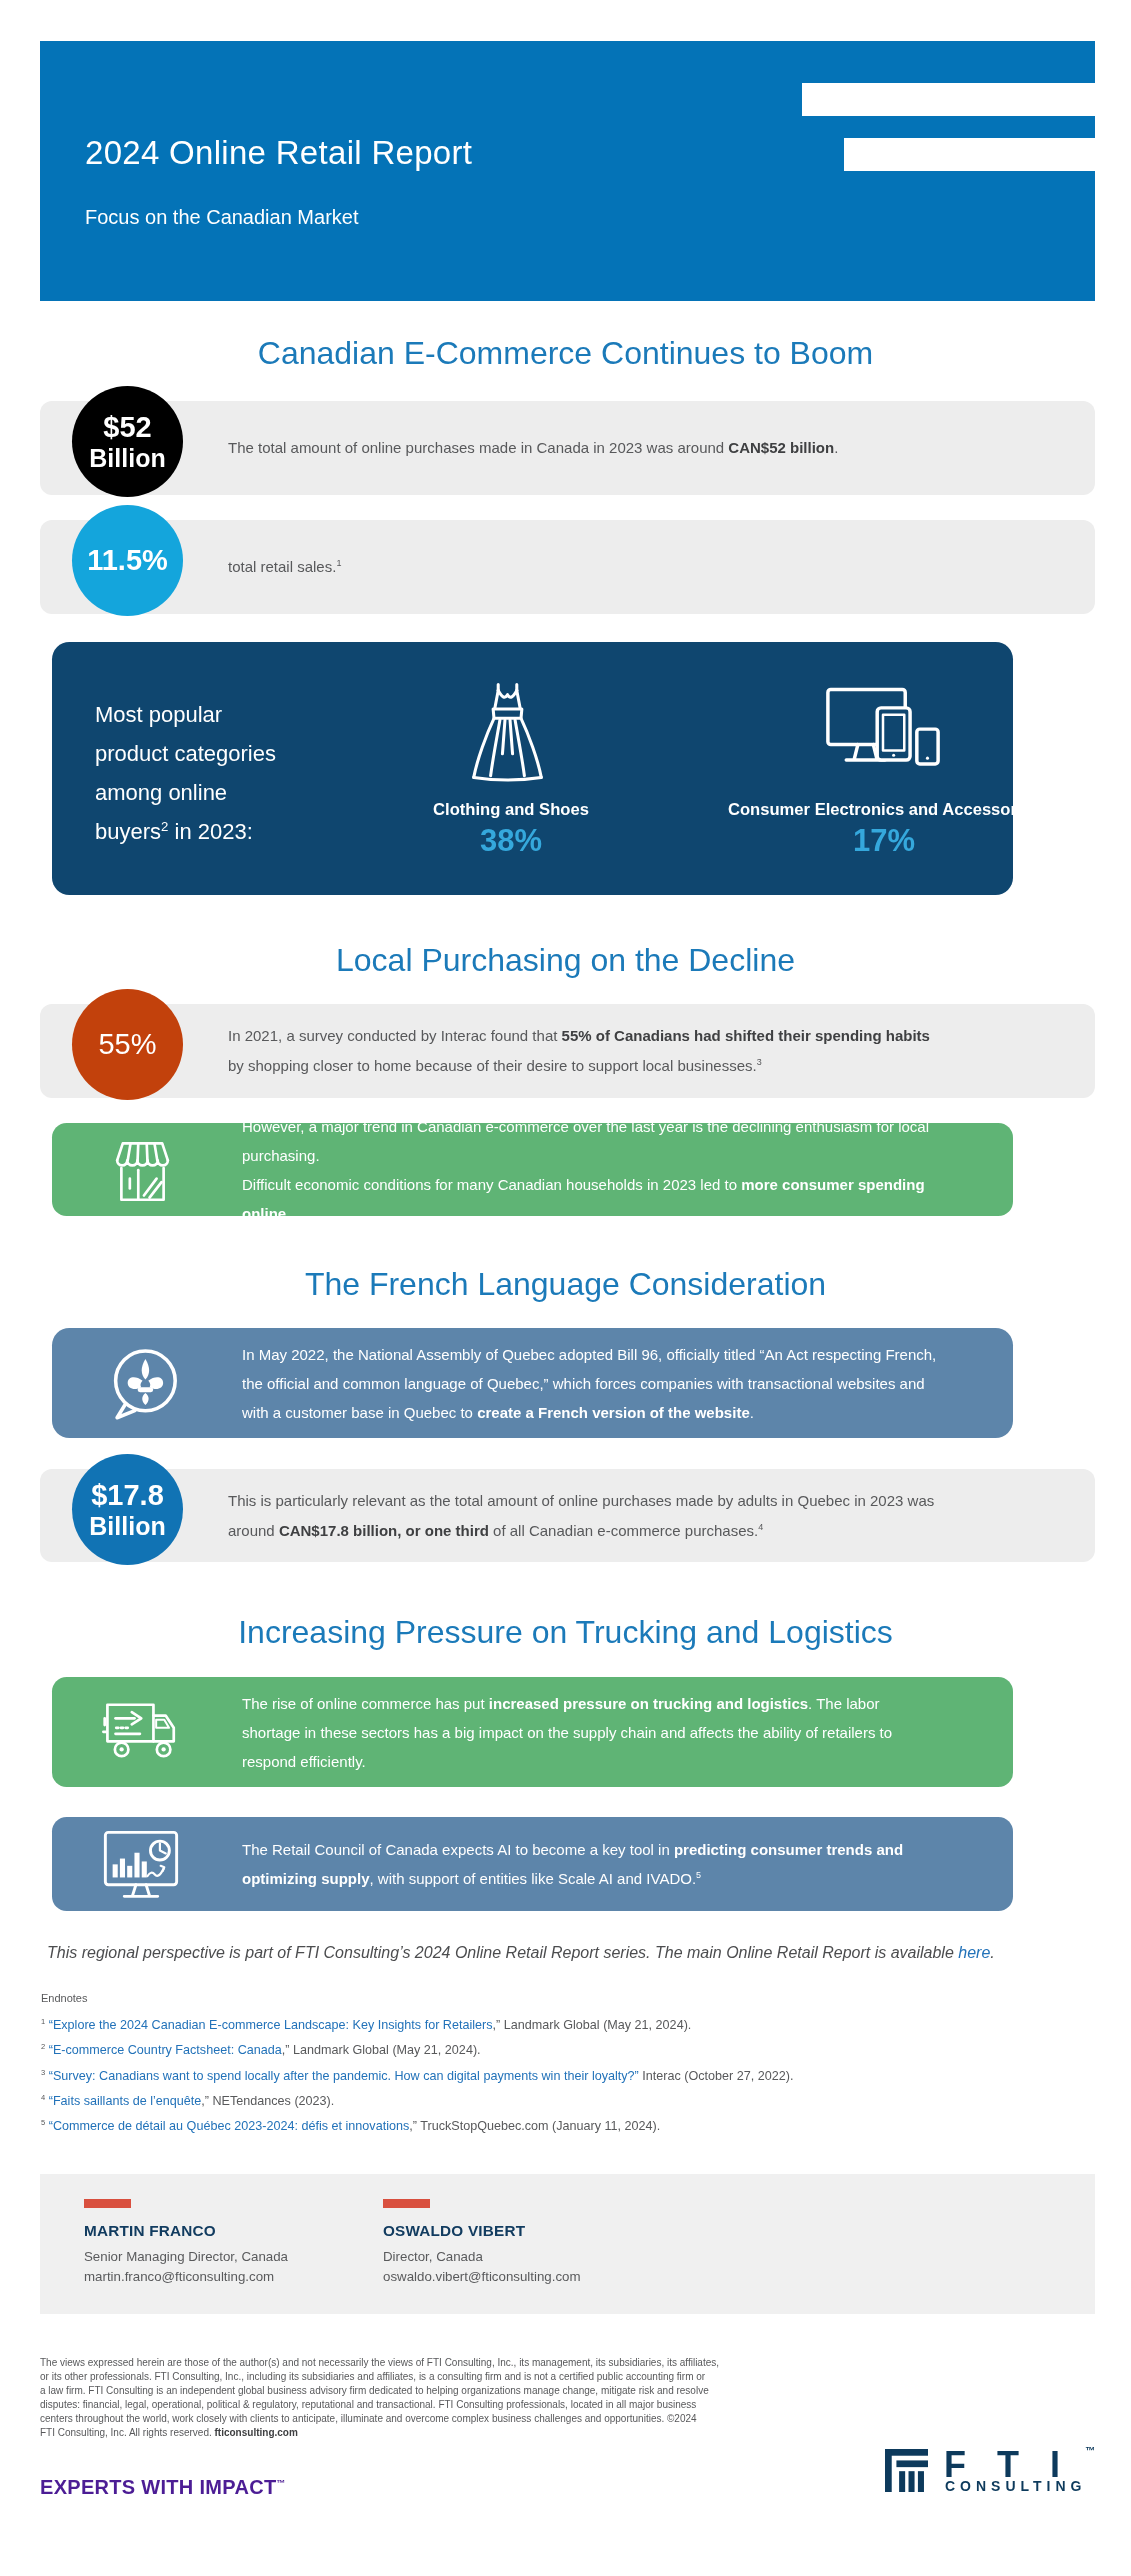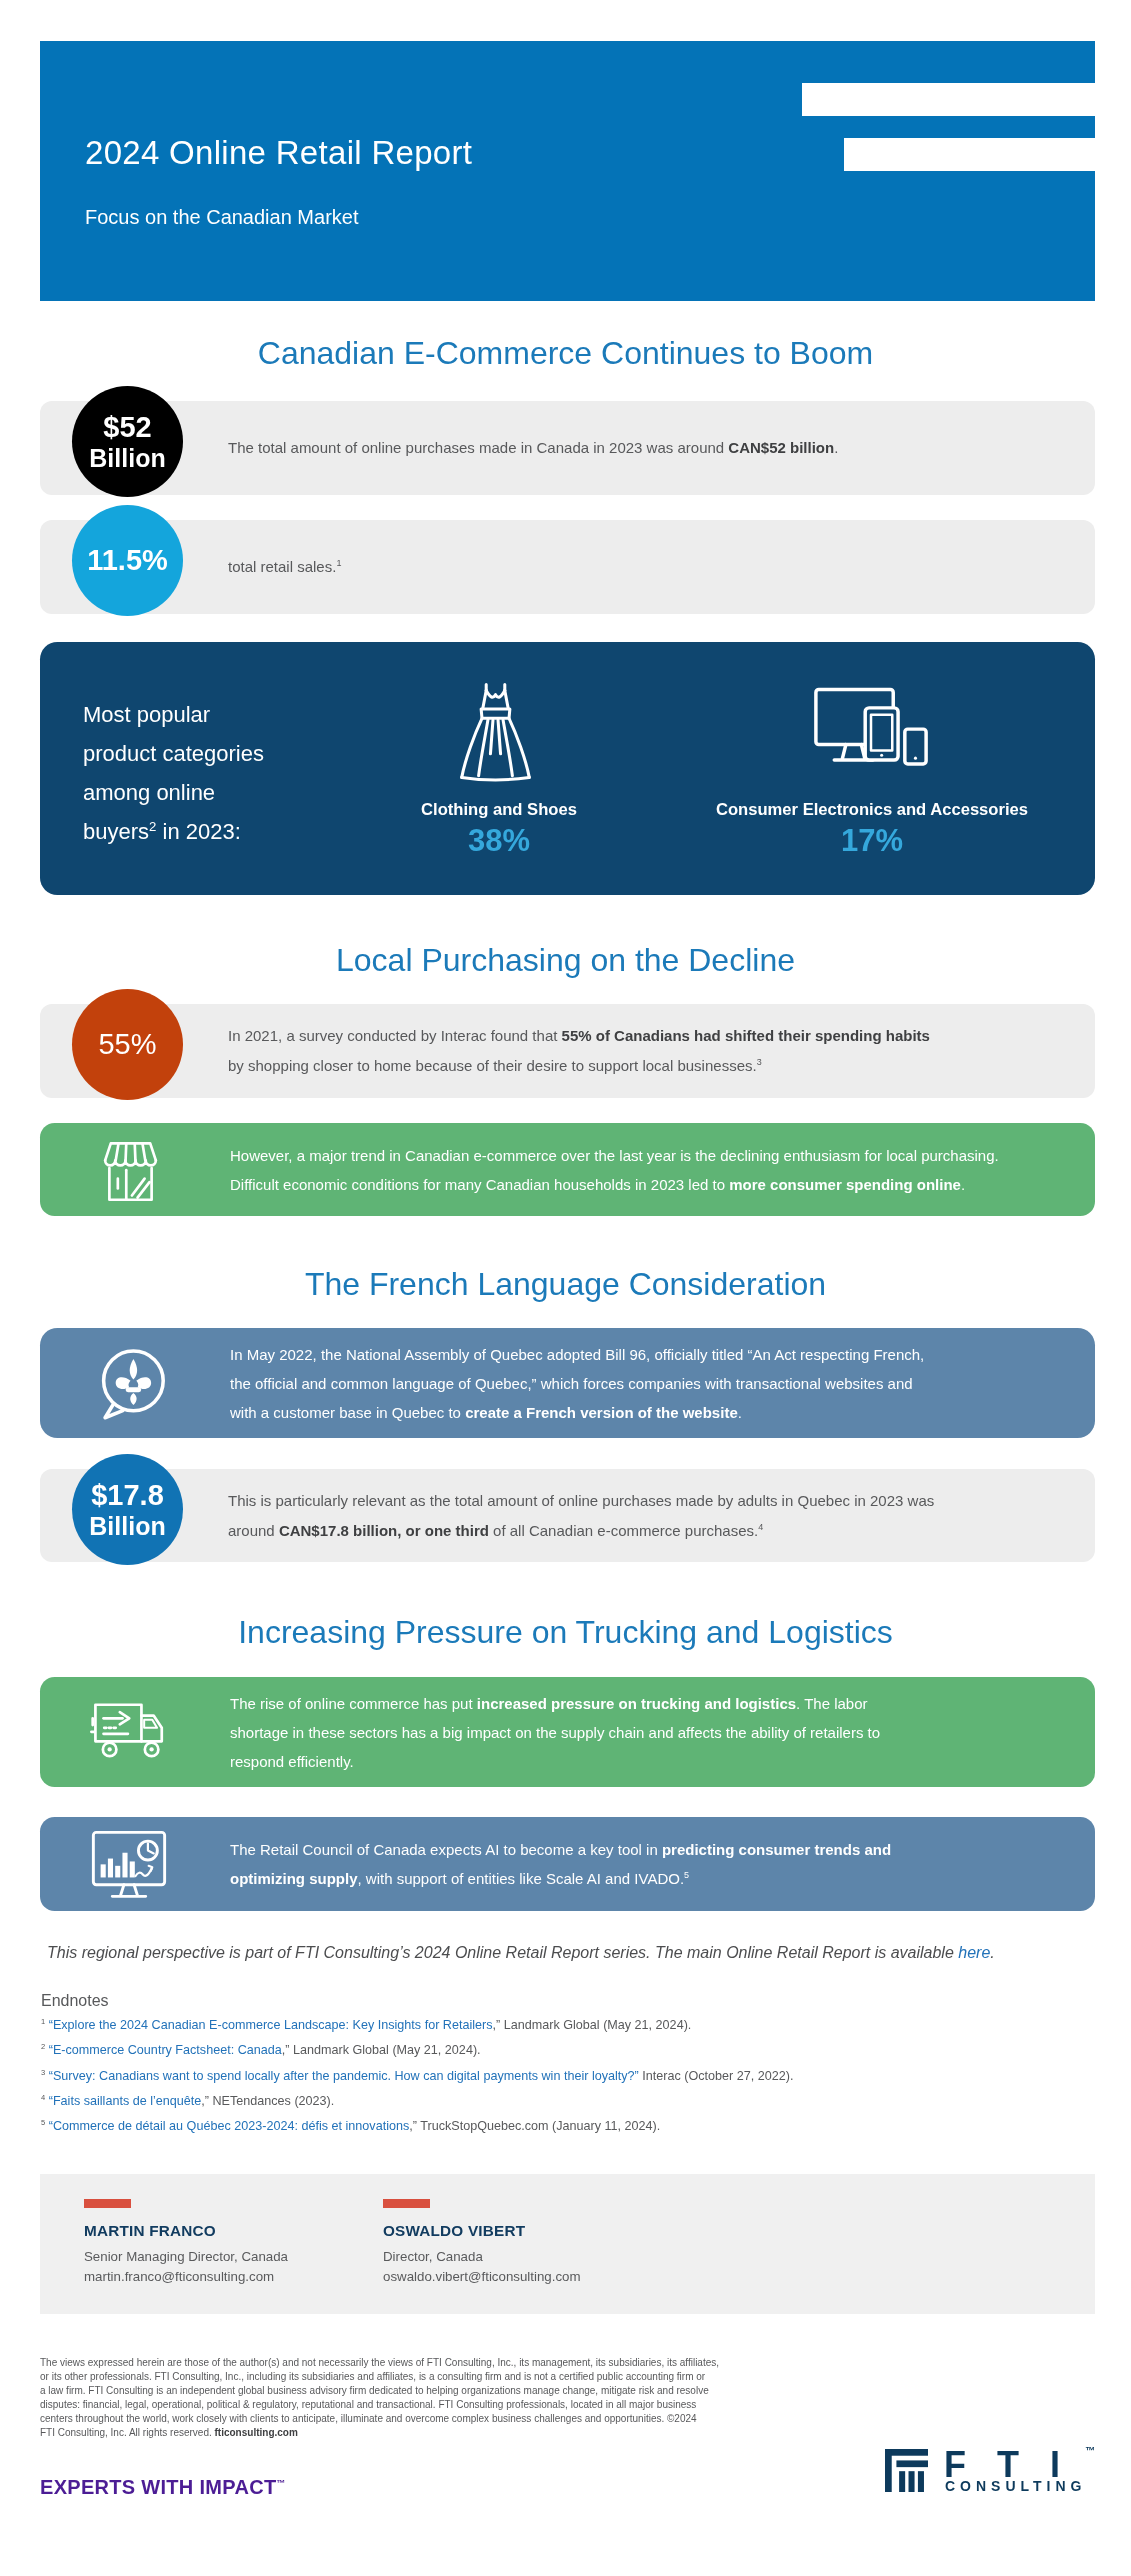--- a/index.html
+++ b/index.html
@@ -29,21 +29,21 @@
   .c-navy{background:#000000;}
   .c-lblue{background:#14a5dc;}
   .c-teal{background:#c2410c;}
   .c-blue{background:#1173b4;}
   .row-text{position:absolute;left:188px;right:47px;top:0;bottom:0;
             display:flex;flex-direction:column;justify-content:center;}
   .row-text .bline{font-size:15px;line-height:30px;color:#58595b;font-weight:400;}
   .row-text .seg-b{font-weight:700;color:#3f4042;}
 
   
-  .cbox{position:absolute;left:40px;width:1055px;border-radius:14.6px;}
+  .cbox{position:absolute;left:52px;width:961px;border-radius:14.6px;}
   .bg-navy{background:#0f466f;}
   .bg-green{background:#5fb475;}
   .bg-steel{background:#5d85aa;}
   .cbox-text{position:absolute;left:190px;right:47px;top:0;bottom:0;
              display:flex;flex-direction:column;justify-content:center;}
   .cbox-text .bline{font-size:15px;line-height:29px;color:#fff;font-weight:300;}
   .cbox-text .seg-b{font-weight:700;color:#fff;}
 
   sup{font-size:60%;line-height:0;}
   .seg-a{color:#2272b9;cursor:pointer;}
@@ -52,21 +52,21 @@
   .cat-intro{position:absolute;left:43px;top:53px;color:#fff;font-weight:300;}
   .cat-intro .iline{font-size:22px;line-height:39px;}
   .cat-label{position:absolute;width:346px;transform:translateX(-50%);text-align:center;
              color:#fff;font-size:16.6px;font-weight:700;}
   .cat-pct{position:absolute;width:200px;transform:translateX(-50%);text-align:center;
            color:#35a8dc;font-size:31px;font-weight:700;}
   .icon{position:absolute;}
 
   
   .regional{position:absolute;left:47px;top:1944px;font-size:16px;font-style:italic;color:#4c4d4f;}
-  .endnotes-title{position:absolute;left:41px;top:1992px;font-size:16px;color:#58595b;}
+  .endnotes-title{position:absolute;left:41px;top:1992px;font-size:11px;color:#58595b;}
   .endnotes{position:absolute;left:41px;top:2018px;}
   .endnote{font-size:12.6px;line-height:14px;color:#58595b;margin-bottom:11.3px;}
 
   
   .contactbox{position:absolute;left:40px;top:2174px;width:1055px;height:140px;background:#f0f0f0;}
   .contact{position:absolute;top:0;width:293px;}
   .contact .rbar{position:absolute;left:0;top:25px;width:47px;height:8.7px;background:#d9503f;}
   .contact .cname{position:absolute;left:0;top:48px;font-size:15.3px;font-weight:700;color:#123c60;letter-spacing:0.2px;}
   .contact .crole{position:absolute;left:0;top:75px;font-size:13.3px;color:#595a5c;}
   .contact .cemail{position:absolute;left:0;top:95px;font-size:13.3px;color:#595a5c;}

